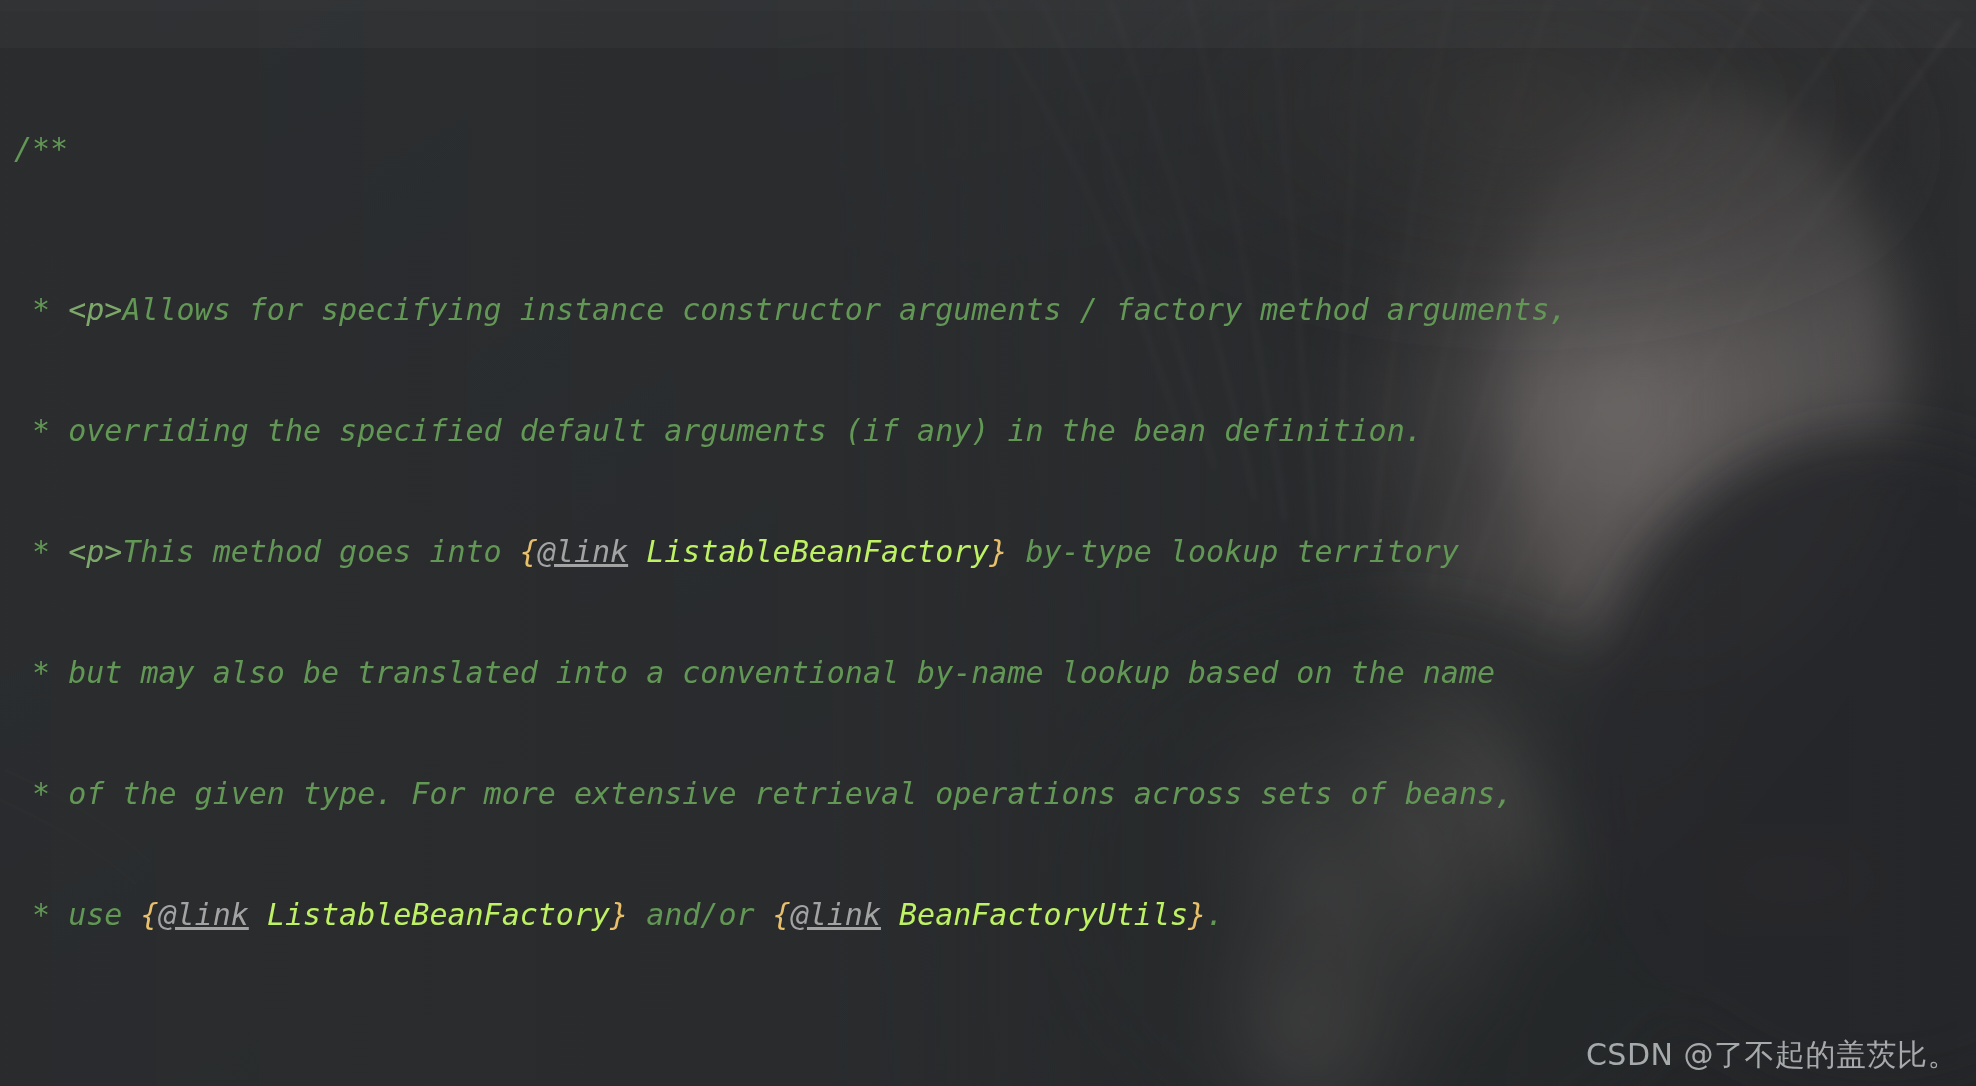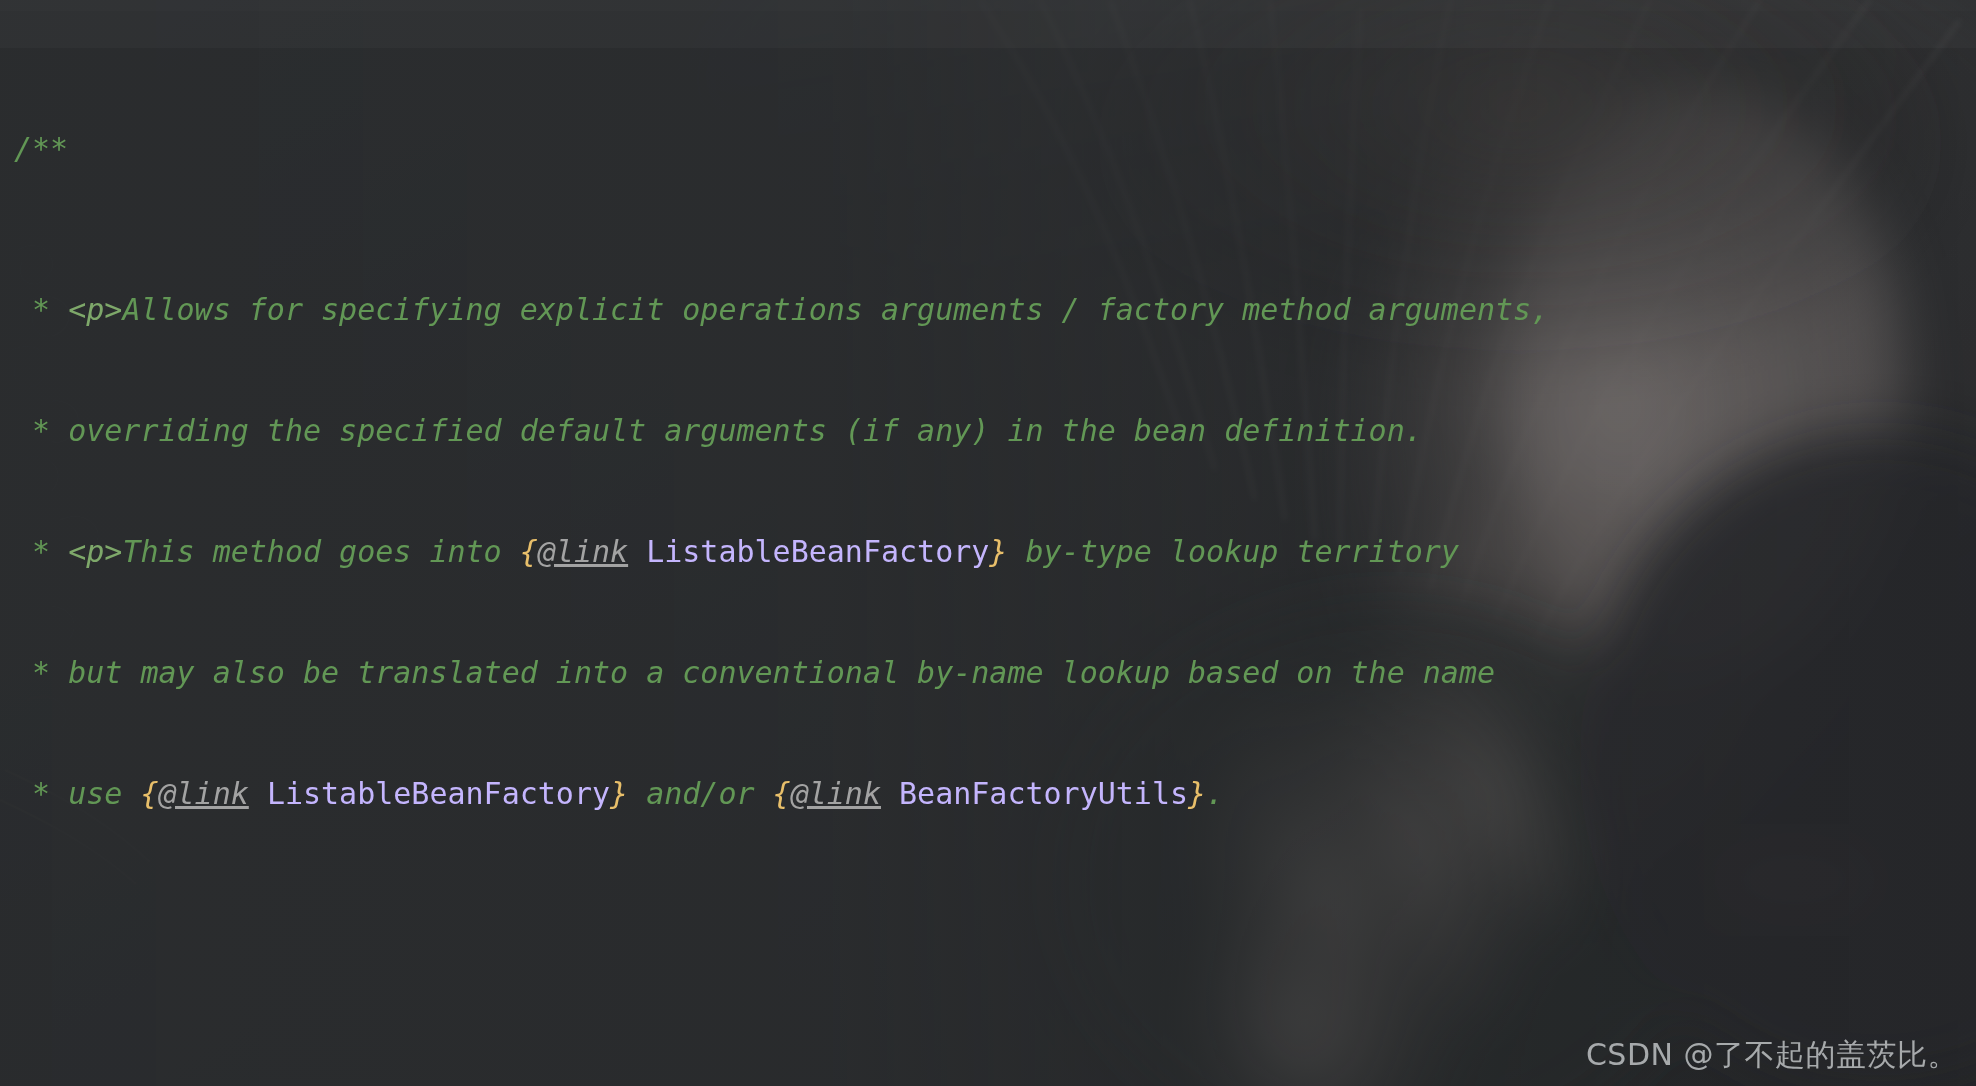--- a/index.html
+++ b/index.html
@@ -83,21 +83,21 @@
   .line {
     height: 40.3px;
     white-space: pre;
   }
 
   
   .doc        { color: #629755; font-style: italic; }      
   .doc-strong { color: #7ea86a; font-style: italic; }
   .doc-link   { color: #a3a3a3; font-style: italic; text-decoration: underline; }
   .doc-brace  { color: #e8bf6a; font-style: italic; }      
-  .doc-type   { color: #c4b5fd; }
+  .doc-type   { color: #bef264; font-style: italic; }
 
   
   #watermark {
     position: absolute;
     right: 18px;
     bottom: 10px;
     z-index: 5;
     color: #b9bcbe;
     opacity: 0.88;
     font-family: "DejaVu Sans", "Liberation Sans", sans-serif;
@@ -209,24 +209,25 @@
   </div>
 
   <div id="scrim"></div>
   <div id="top-strip"></div>
   <div id="caret-line"></div>
 
   <div id="code">
 
     <div class="line"><span class="doc">/**</span></div>
 
-    <div class="line"><span class="doc"> * </span><span class="doc-strong">&lt;p&gt;</span><span class="doc">Allows for specifying explicit operations arguments / factory method arguments,</span></div>
+    <div class="line"><span class="doc"> * </span><span class="doc-strong">&lt;p&gt;</span><span class="doc">Allows for specifying instance constructor arguments / factory method arguments,</span></div>
     <div class="line"><span class="doc"> * </span><span class="doc">overriding the specified default arguments (if any) in the bean definition.</span></div>
     <div class="line"><span class="doc"> * </span><span class="doc-strong">&lt;p&gt;</span><span class="doc">This method goes into </span><span class="doc-brace">{</span><span class="doc-link">@link</span><span class="doc"> </span><span class="doc-type">ListableBeanFactory</span><span class="doc-brace">}</span><span class="doc"> by-type lookup territory</span></div>
     <div class="line"><span class="doc"> * </span><span class="doc">but may also be translated into a conventional by-name lookup based on the name</span></div>
+    <div class="line"><span class="doc"> * </span><span class="doc">of the given type. For more extensive retrieval operations across sets of beans,</span></div>
     <div class="line"><span class="doc"> * </span><span class="doc">use </span><span class="doc-brace">{</span><span class="doc-link">@link</span><span class="doc"> </span><span class="doc-type">ListableBeanFactory</span><span class="doc-brace">}</span><span class="doc"> and/or </span><span class="doc-brace">{</span><span class="doc-link">@link</span><span class="doc"> </span><span class="doc-type">BeanFactoryUtils</span><span class="doc-brace">}</span><span class="doc">.</span></div>
     
     
     
     
     
     
     
     
     

